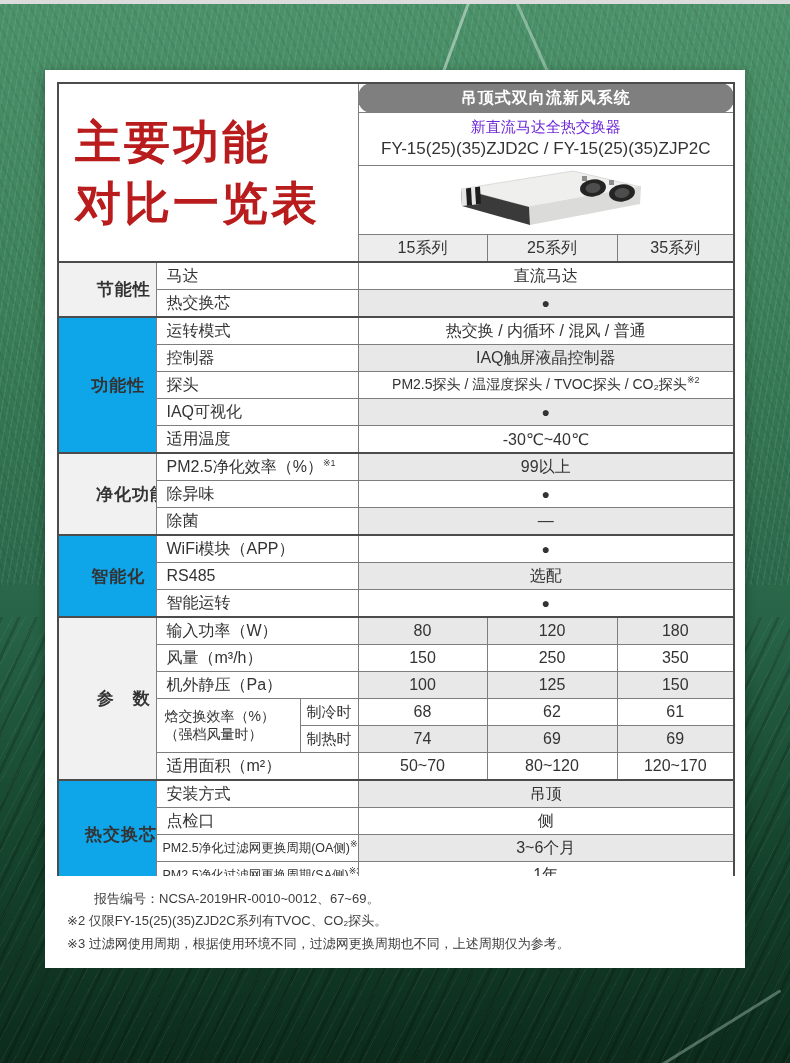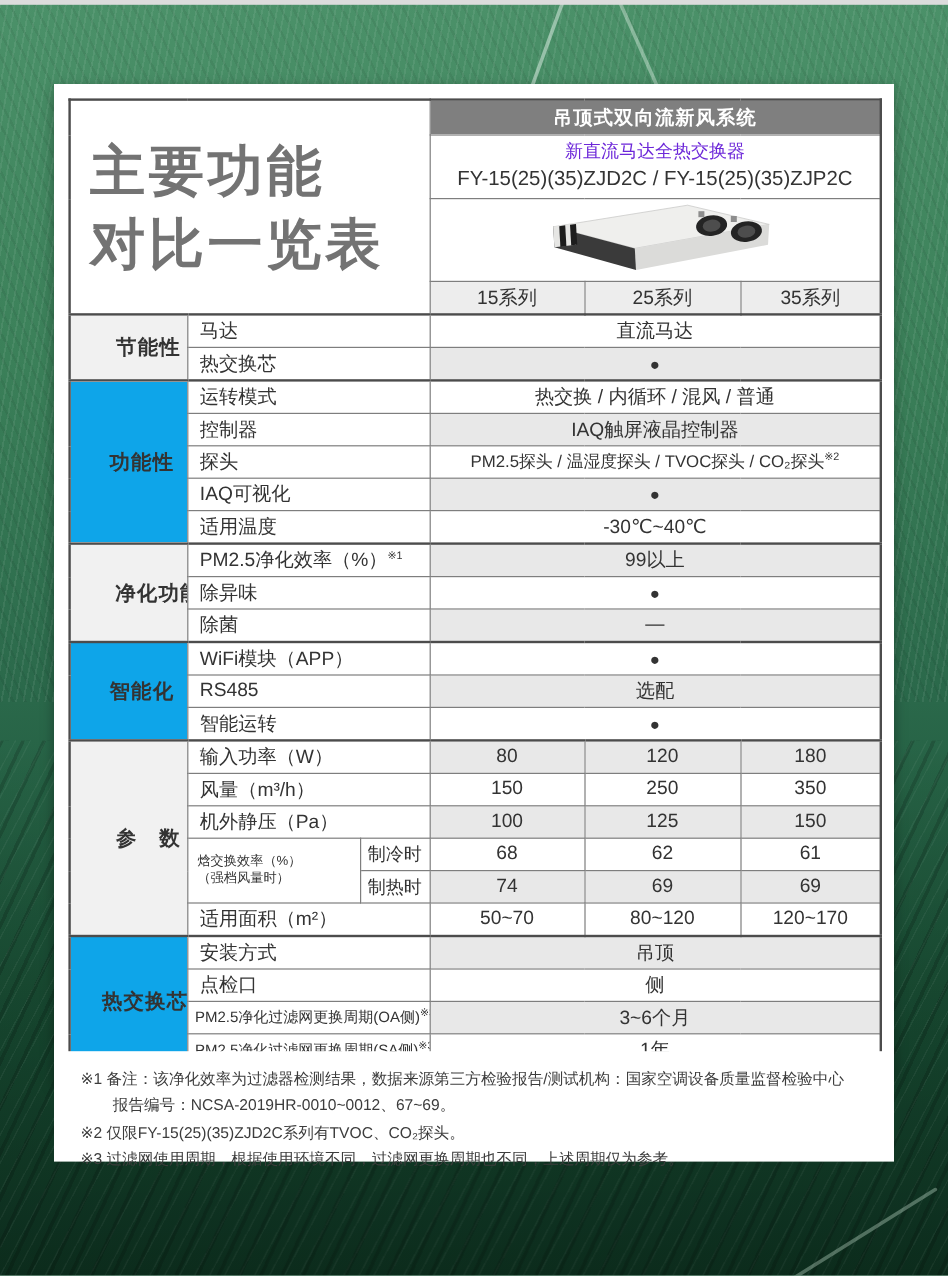--- a/index.html
+++ b/index.html
@@ -27,34 +27,34 @@
 
   .card{position:absolute;left:45px;top:70px;width:700px;background:#fff;
     padding:12px;box-sizing:border-box;z-index:1;box-shadow:0 3px 10px rgba(0,0,0,.35);}
   table{border-collapse:collapse;table-layout:fixed;width:676px;font-size:16px;color:#333;}
   td{border:1px solid #7e7e7e;height:26px;padding:0 4px;text-align:center;
      overflow:hidden;white-space:nowrap;vertical-align:middle;}
   tr.sec td{border-top:2px solid #4c4c4c;}
   table{border:2px solid #4c4c4c;}
 
   .title-cell{text-align:left;padding:0 0 0 16px;vertical-align:middle;background:#fff;}
-  .title-line{font-size:46px;font-weight:700;color:#737373;letter-spacing:3px;line-height:1.32;}
-  .bar-cell{background:#7f7f7f;color:#fff;font-weight:bold;font-size:16px;letter-spacing:1px;height:28px;}
+  .title-line{font-size:46px;font-weight:700;color:#b91c1c;letter-spacing:3px;line-height:1.32;}
+  .bar-cell{background:#7f7f7f;color:#fff;font-weight:bold;font-size:16px;letter-spacing:1px;height:28px;border-radius:14px;}
   .model-cell{height:52px;line-height:1.35;}
   .product-name{font-size:15px;color:#6d28d9;}
   .models{font-size:17px;color:#333;}
   .product-cell{height:68px;}
   .series-cell{background:#ededed;height:26px;}
 
   .cat{font-weight:bold;font-size:17px;letter-spacing:1px;color:#333;}
   .cat-light{background:#f1f1f1;padding-left:37px;}
   .cat-dark{background:#0ea5e9;padding-left:26px;}
   .lbl{text-align:left;padding-left:10px;}
   .lbl-sm{font-size:12.5px;padding-left:6px;}
-  .enth{font-size:11px;text-align:left;padding-left:8px;line-height:1.25;white-space:normal;}
+  .enth{font-size:14px;text-align:left;padding-left:8px;line-height:1.25;white-space:normal;}
   .sub{font-size:15px;}
   .g{background:#e8e8e8;}
   .fit{font-size:14px;letter-spacing:0;margin-top:31px;}
   sup{font-size:9px;vertical-align:super;line-height:0;}
   .dot{font-size:14px;}
 
   .notes{position:absolute;left:45px;top:876px;width:700px;height:92px;background:#fff;
     box-sizing:border-box;padding:12px 22px;font-size:13px;line-height:1.72;color:#3c3c3c;z-index:1;}
   .fn-indent{padding-left:27px;}
 </style>
@@ -233,17 +233,16 @@
   </tr>
   <tr>
     <td class="lbl lbl-sm" colspan="2"><span>PM2.5净化过滤网更换周期(SA侧)</span><sup>※3</sup></td>
     <td colspan="3">1年</td>
   </tr>
 </tbody>
     </table>
 </div>
 
 <div class="notes">
-  <div><span>※1</span> <span>备注：该净化效率为过滤器检测结果，数据来源第三方检验报告/测试机构：国家空调设备质量监督检验中心</span></div>
   <div class="fn-indent">报告编号：NCSA-2019HR-0010~0012、67~69。</div>
   <div><span>※2</span> <span>仅限FY-15(25)(35)ZJD2C系列有TVOC、CO₂探头。</span></div>
   <div><span>※3</span> <span>过滤网使用周期，根据使用环境不同，过滤网更换周期也不同，上述周期仅为参考。</span></div>
 </div>
 
 </body></html>

